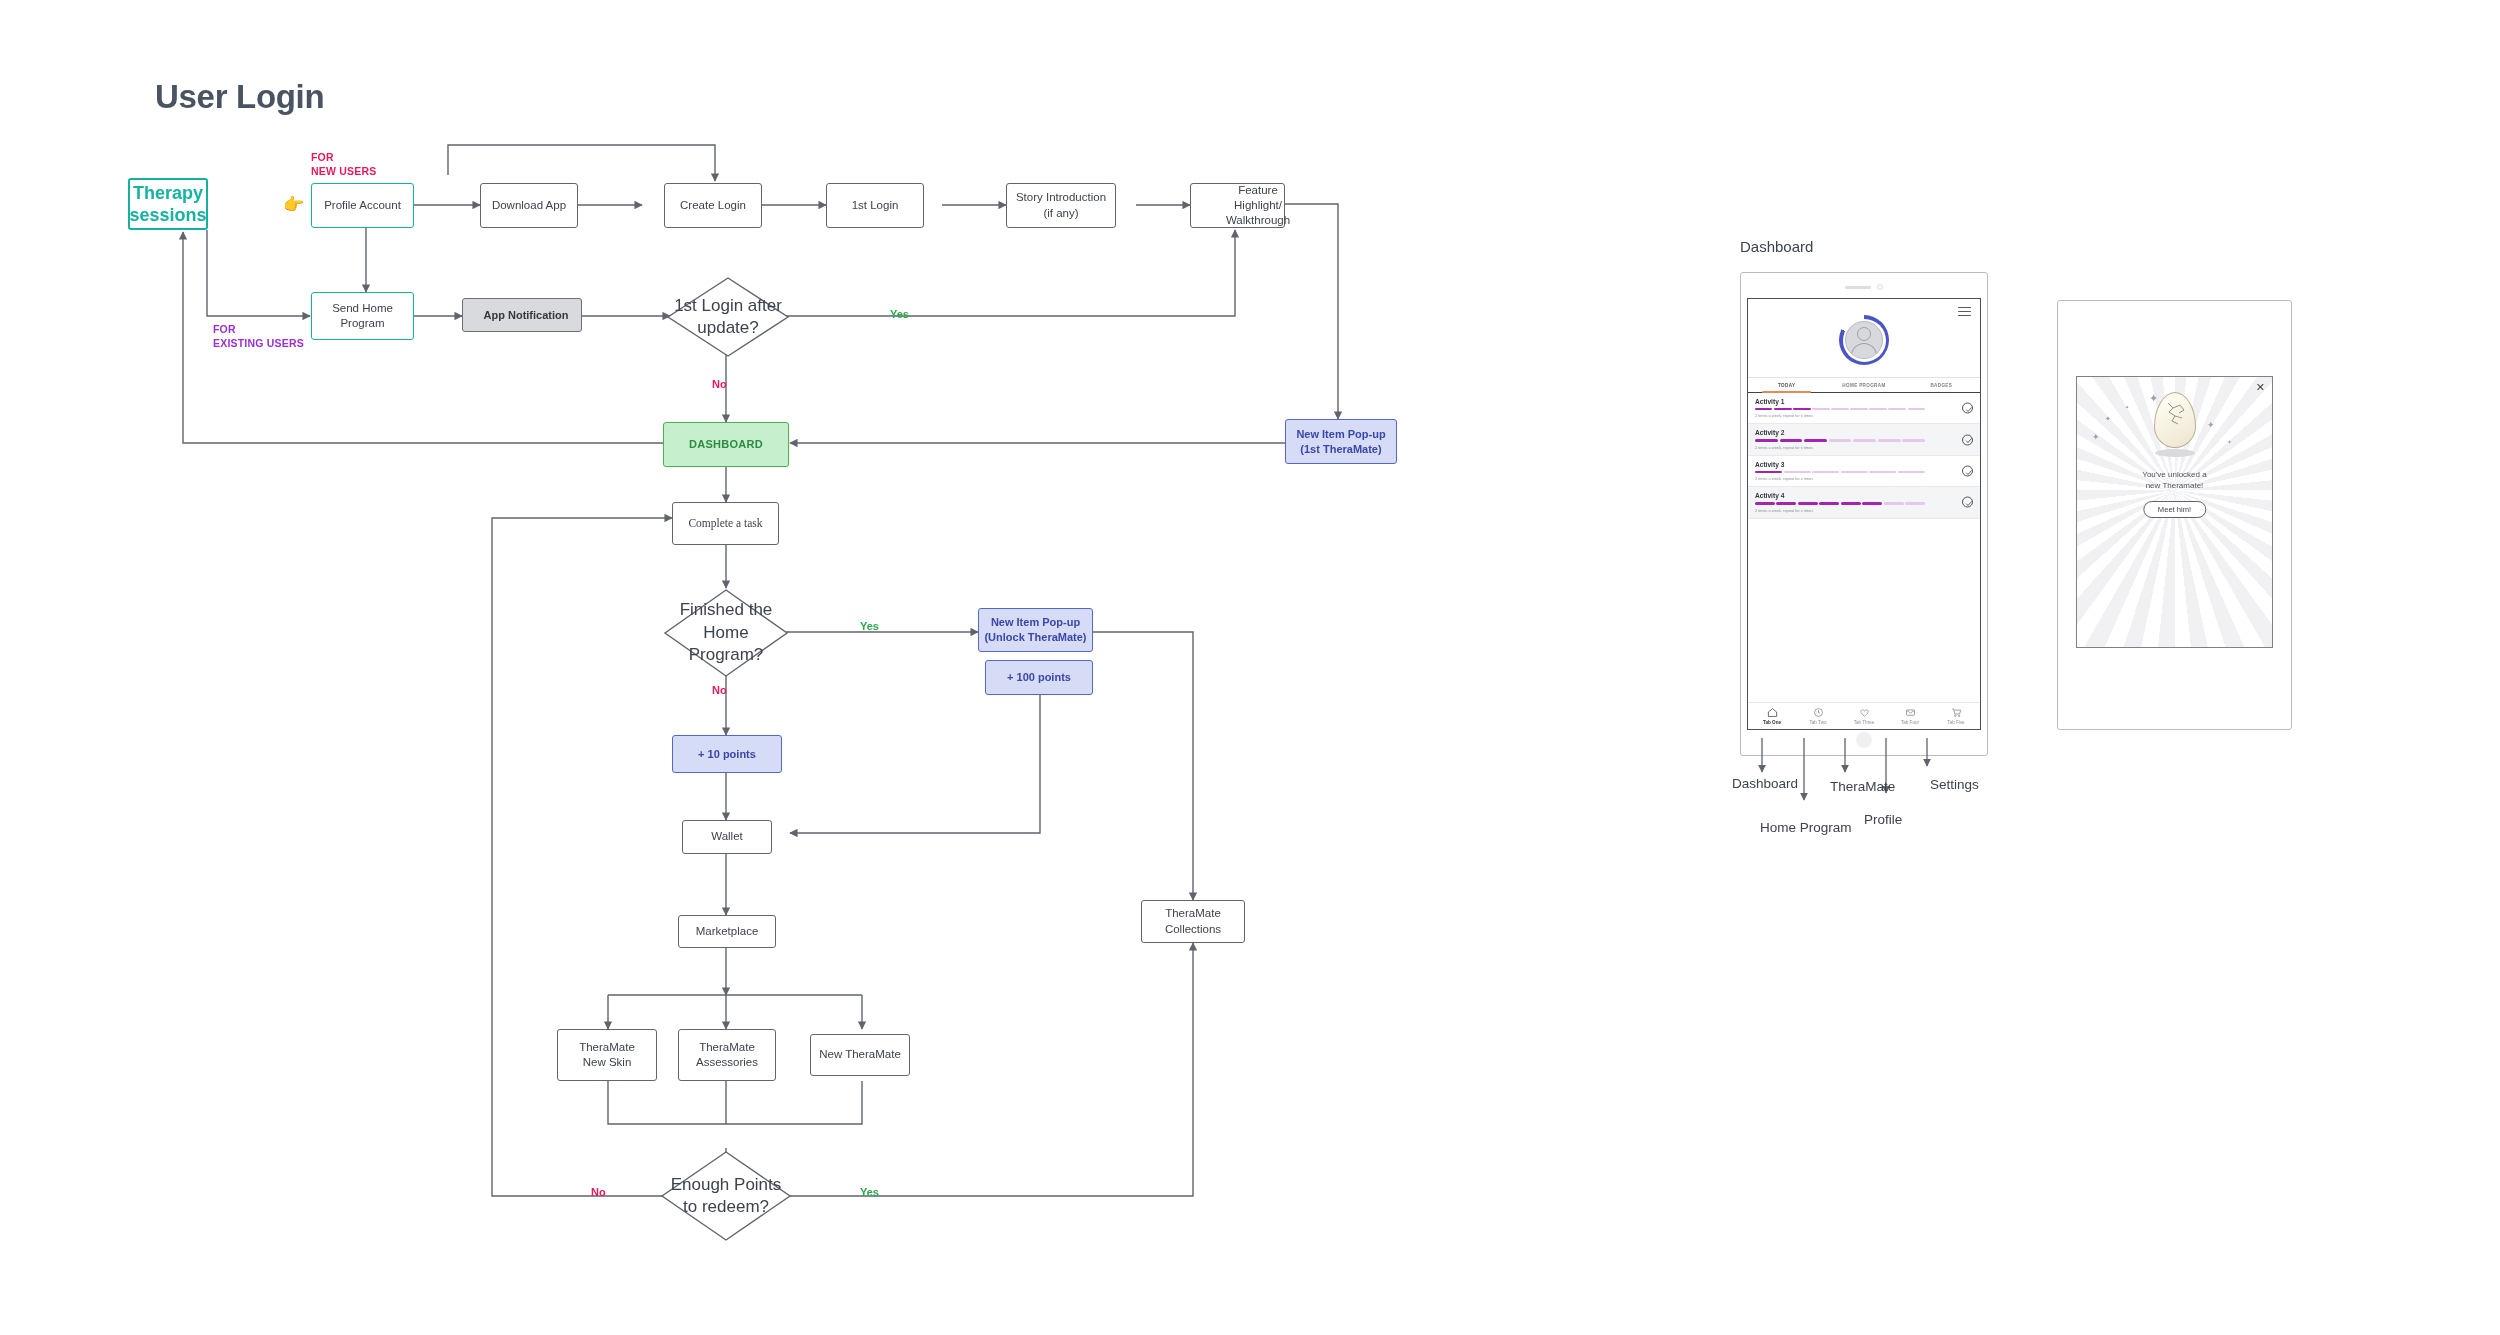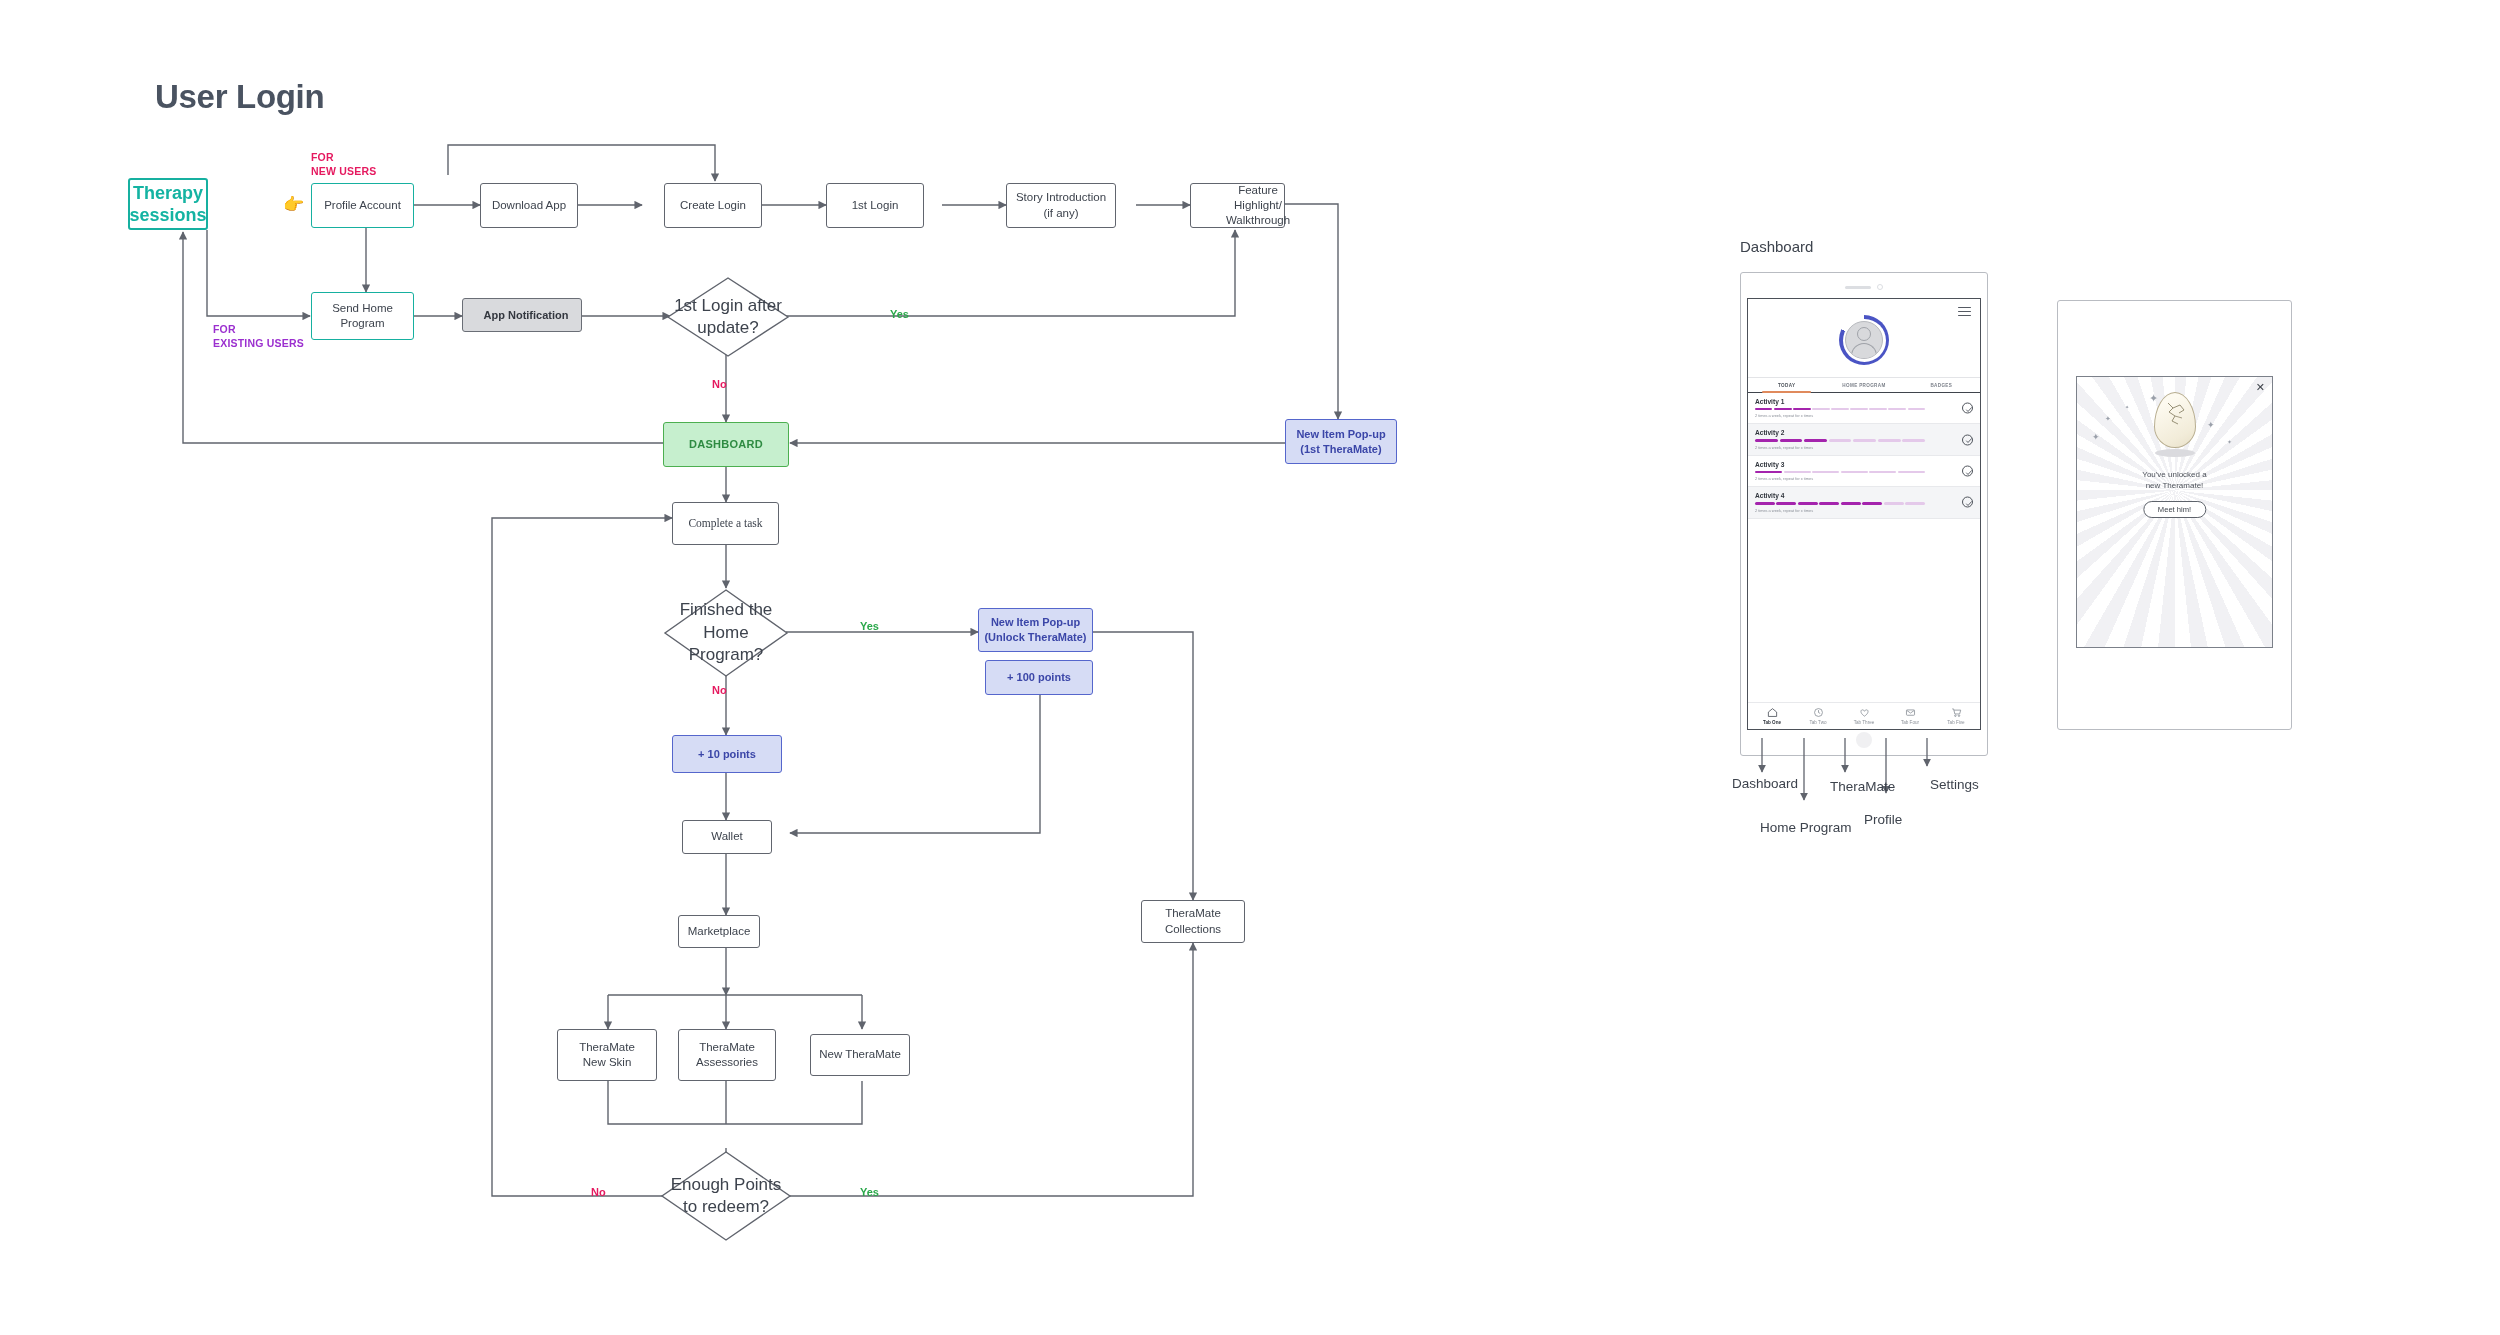--- a/index.html
+++ b/index.html
@@ -490,21 +490,21 @@
 
   <div class="node blue-fill" style="left:978px; top:608px; width:115px; height:44px;">New Item Pop-up
 (Unlock TheraMate)</div>
 
   <div class="node blue-fill" style="left:985px; top:660px; width:108px; height:35px;">+ 100 points</div>
 
   <div class="node blue-fill" style="left:672px; top:735px; width:110px; height:38px;">+ 10 points</div>
 
   <div class="node" style="left:682px; top:820px; width:90px; height:34px;">Wallet</div>
 
-  <div class="node" style="left:678px; top:915px; width:82px; height:33px;">Marketplace</div>
+  <div class="node" style="left:678px; top:915px; width:98px; height:33px;">Marketplace</div>
 
   <div class="node" style="left:557px; top:1029px; width:100px; height:52px;">TheraMate
 New Skin</div>
 
   <div class="node" style="left:678px; top:1029px; width:98px; height:52px;">TheraMate
 Assessories</div>
 
   <div class="node" style="left:810px; top:1034px; width:100px; height:42px;">New TheraMate</div>
 
   <div class="node" style="left:1141px; top:900px; width:104px; height:43px;">TheraMate

